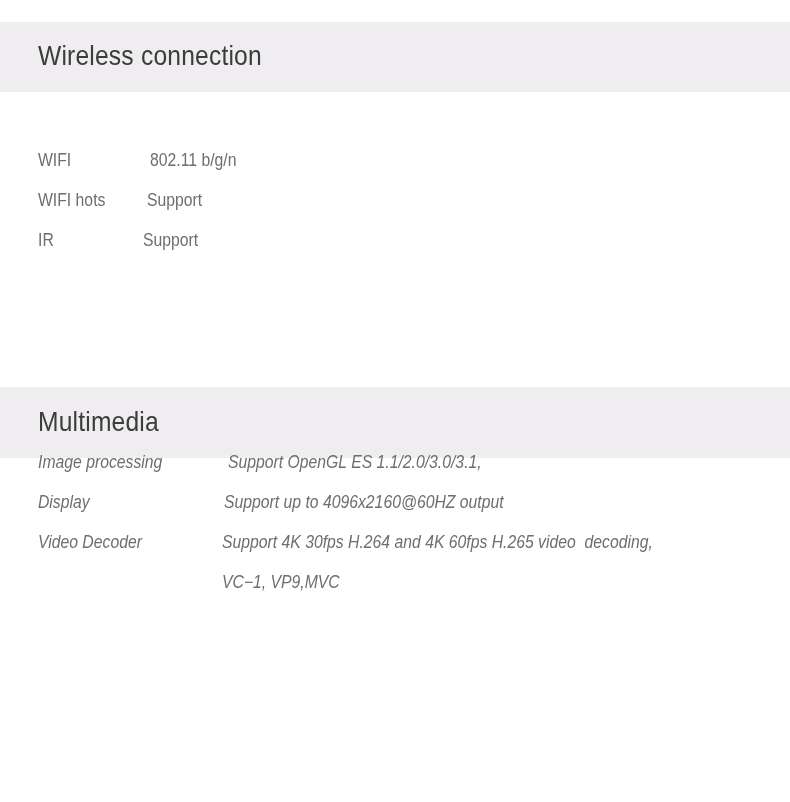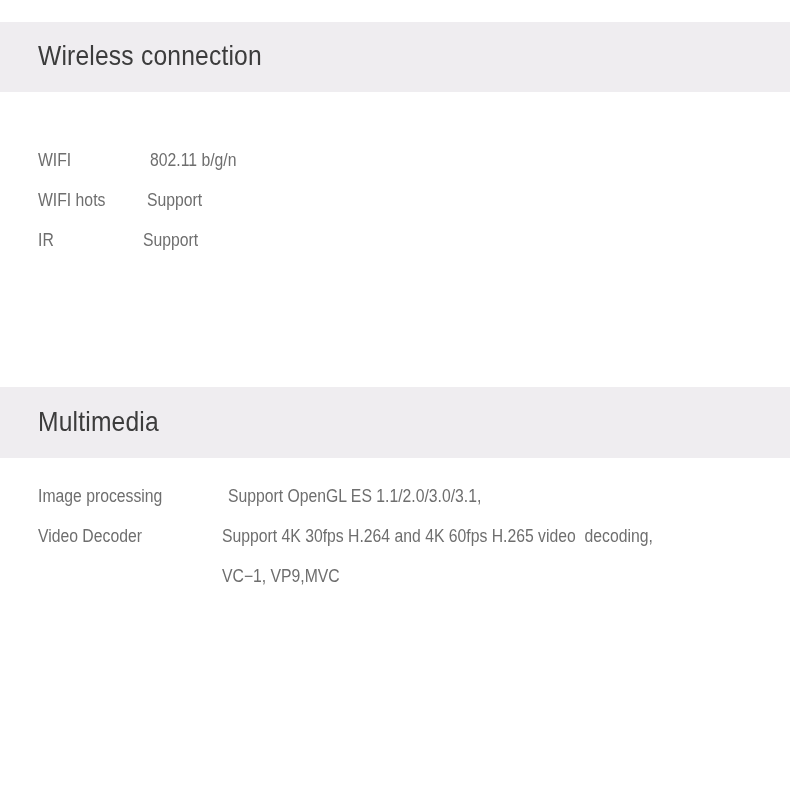--- a/index.html
+++ b/index.html
@@ -105,27 +105,31 @@
     <div class="spec-row">
       <span class="spec-label">IR</span>
       <span class="spec-value wifi-v3">Support</span>
     </div>
   </div>
 
   <div class="section-band" style="top:347px; height:71px;margin-top:40px;">
     <div class="section-title" style="top:19px;">Multimedia</div>
   </div>
 
-  <div class="spec-block" style="top:476px;">
+  <div class="spec-block" style="top:442px;font-style:italic;">
 
     <div class="spec-row">
       <span class="spec-label">Image processing</span>
       <span class="spec-value mm-v">Support OpenGL ES 1.1/2.0/3.0/3.1,</span>
     </div>
 
+    <div class="spec-row">
+      <span class="spec-label">Display</span>
+      <span class="spec-value mm-v2">Support up to 4096x2160@60HZ output</span>
+    </div>
 
     <div class="spec-row">
       <span class="spec-label">Video Decoder</span>
       <span class="spec-value mm-v3">Support 4K 30fps H.264 and 4K 60fps H.265 video  decoding,</span>
     </div>
 
     <div class="spec-row">
       <span class="spec-value-cont mm-v3">VC−1, VP9,MVC</span>
     </div>
   </div>

